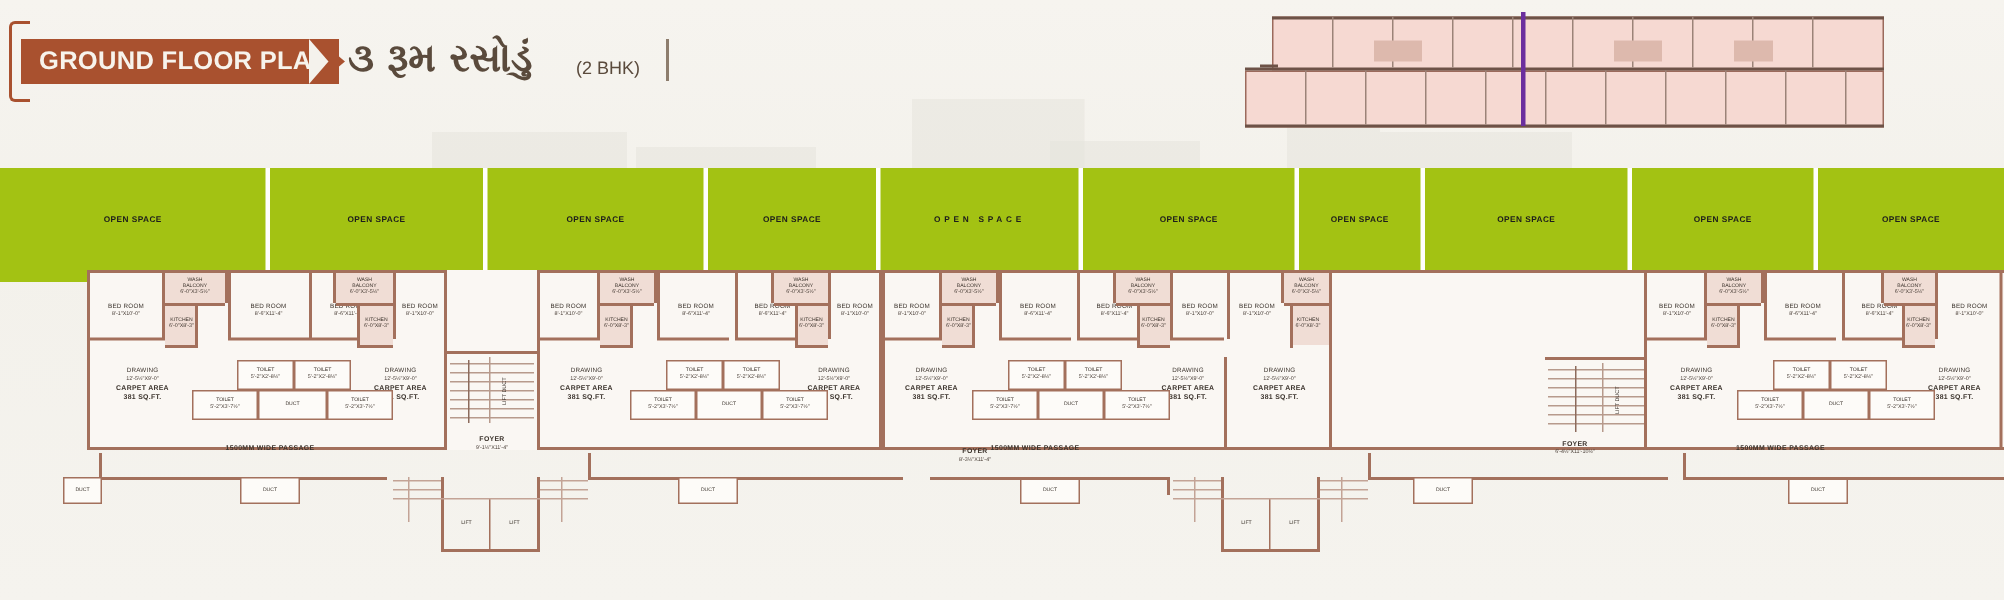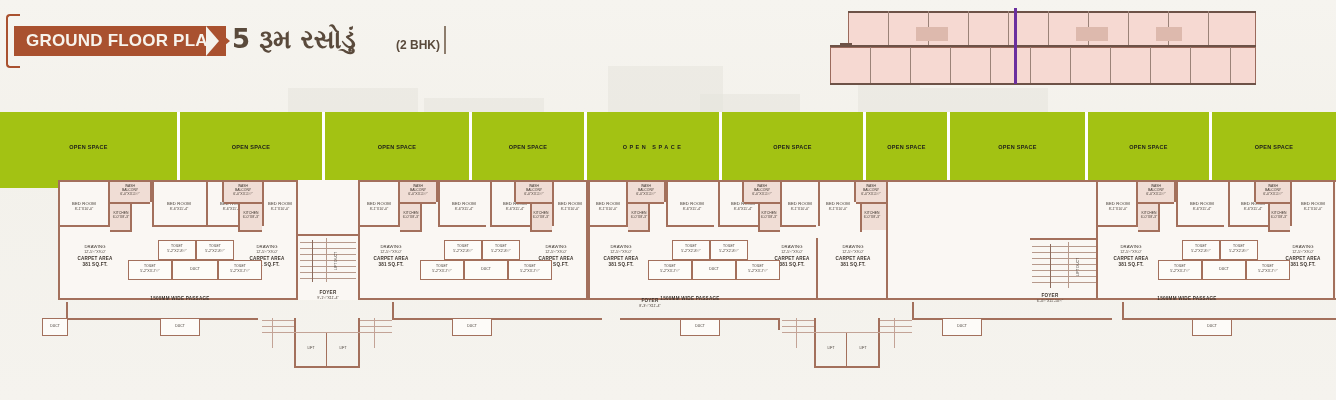--- a/index.html
+++ b/index.html
@@ -56,23 +56,22 @@
   }
 
   #title-gu {
     position:absolute; left:232px; top:24px;
     font-size:26px; font-weight:bold; color:#5a4a3c;
     font-family:"DejaVu Sans", sans-serif;
     white-space:nowrap;
   }
   #title-bhk {
     position:absolute; left:384px; top:38px;
-    font-size:12px; font-weight:bold; color:#5a4a3c;
+    font-size:12px; font-weight:normal; color:#5a4a3c;
     white-space:nowrap;
-    margin-left:12px;
   }
   #title-sep {
     position:absolute; left:444px; top:26px;
     width:2px; height:28px; background:#8d7d6d;
   }
   #title-block {
     position:absolute; left:462px; top:29px;
     font-size:21px; font-weight:bold; color:#4d4238;
     letter-spacing:.5px; white-space:nowrap;
   }
@@ -146,21 +145,21 @@
 <div class="wm" style="left:920px;top:88px;width:128px;height:28px;"></div>
 
 <div id="header">
   <div id="banner-bracket"></div>
   <div id="banner">
     <span id="banner-label">GROUND FLOOR PLAN</span>
   </div>
   <div id="banner-arrow"></div>
   <div id="banner-notch"></div>
 
-  <div id="title-gu">5 રૂમ રસોડું</div>
+  <div id="title-gu">૩ રૂમ રસોડું</div>
   <div id="title-bhk">(2 BHK)</div>
   <div id="title-sep"></div>
 </div>
 
 <div id="keyplan">
   <div class="kp-body" style="left:30px;top:6px;width:408px;height:36px;"></div>
   <div class="kp-body" style="left:12px;top:42px;width:426px;height:38px;"></div>
   <div class="kp-w" style="left:12px;top:40px;width:426px;height:2px;"></div>
   <div class="kp-w" style="left:30px;top:6px;width:408px;height:1.5px;"></div>
   <div class="kp-w" style="left:12px;top:78px;width:426px;height:1.5px;"></div>

